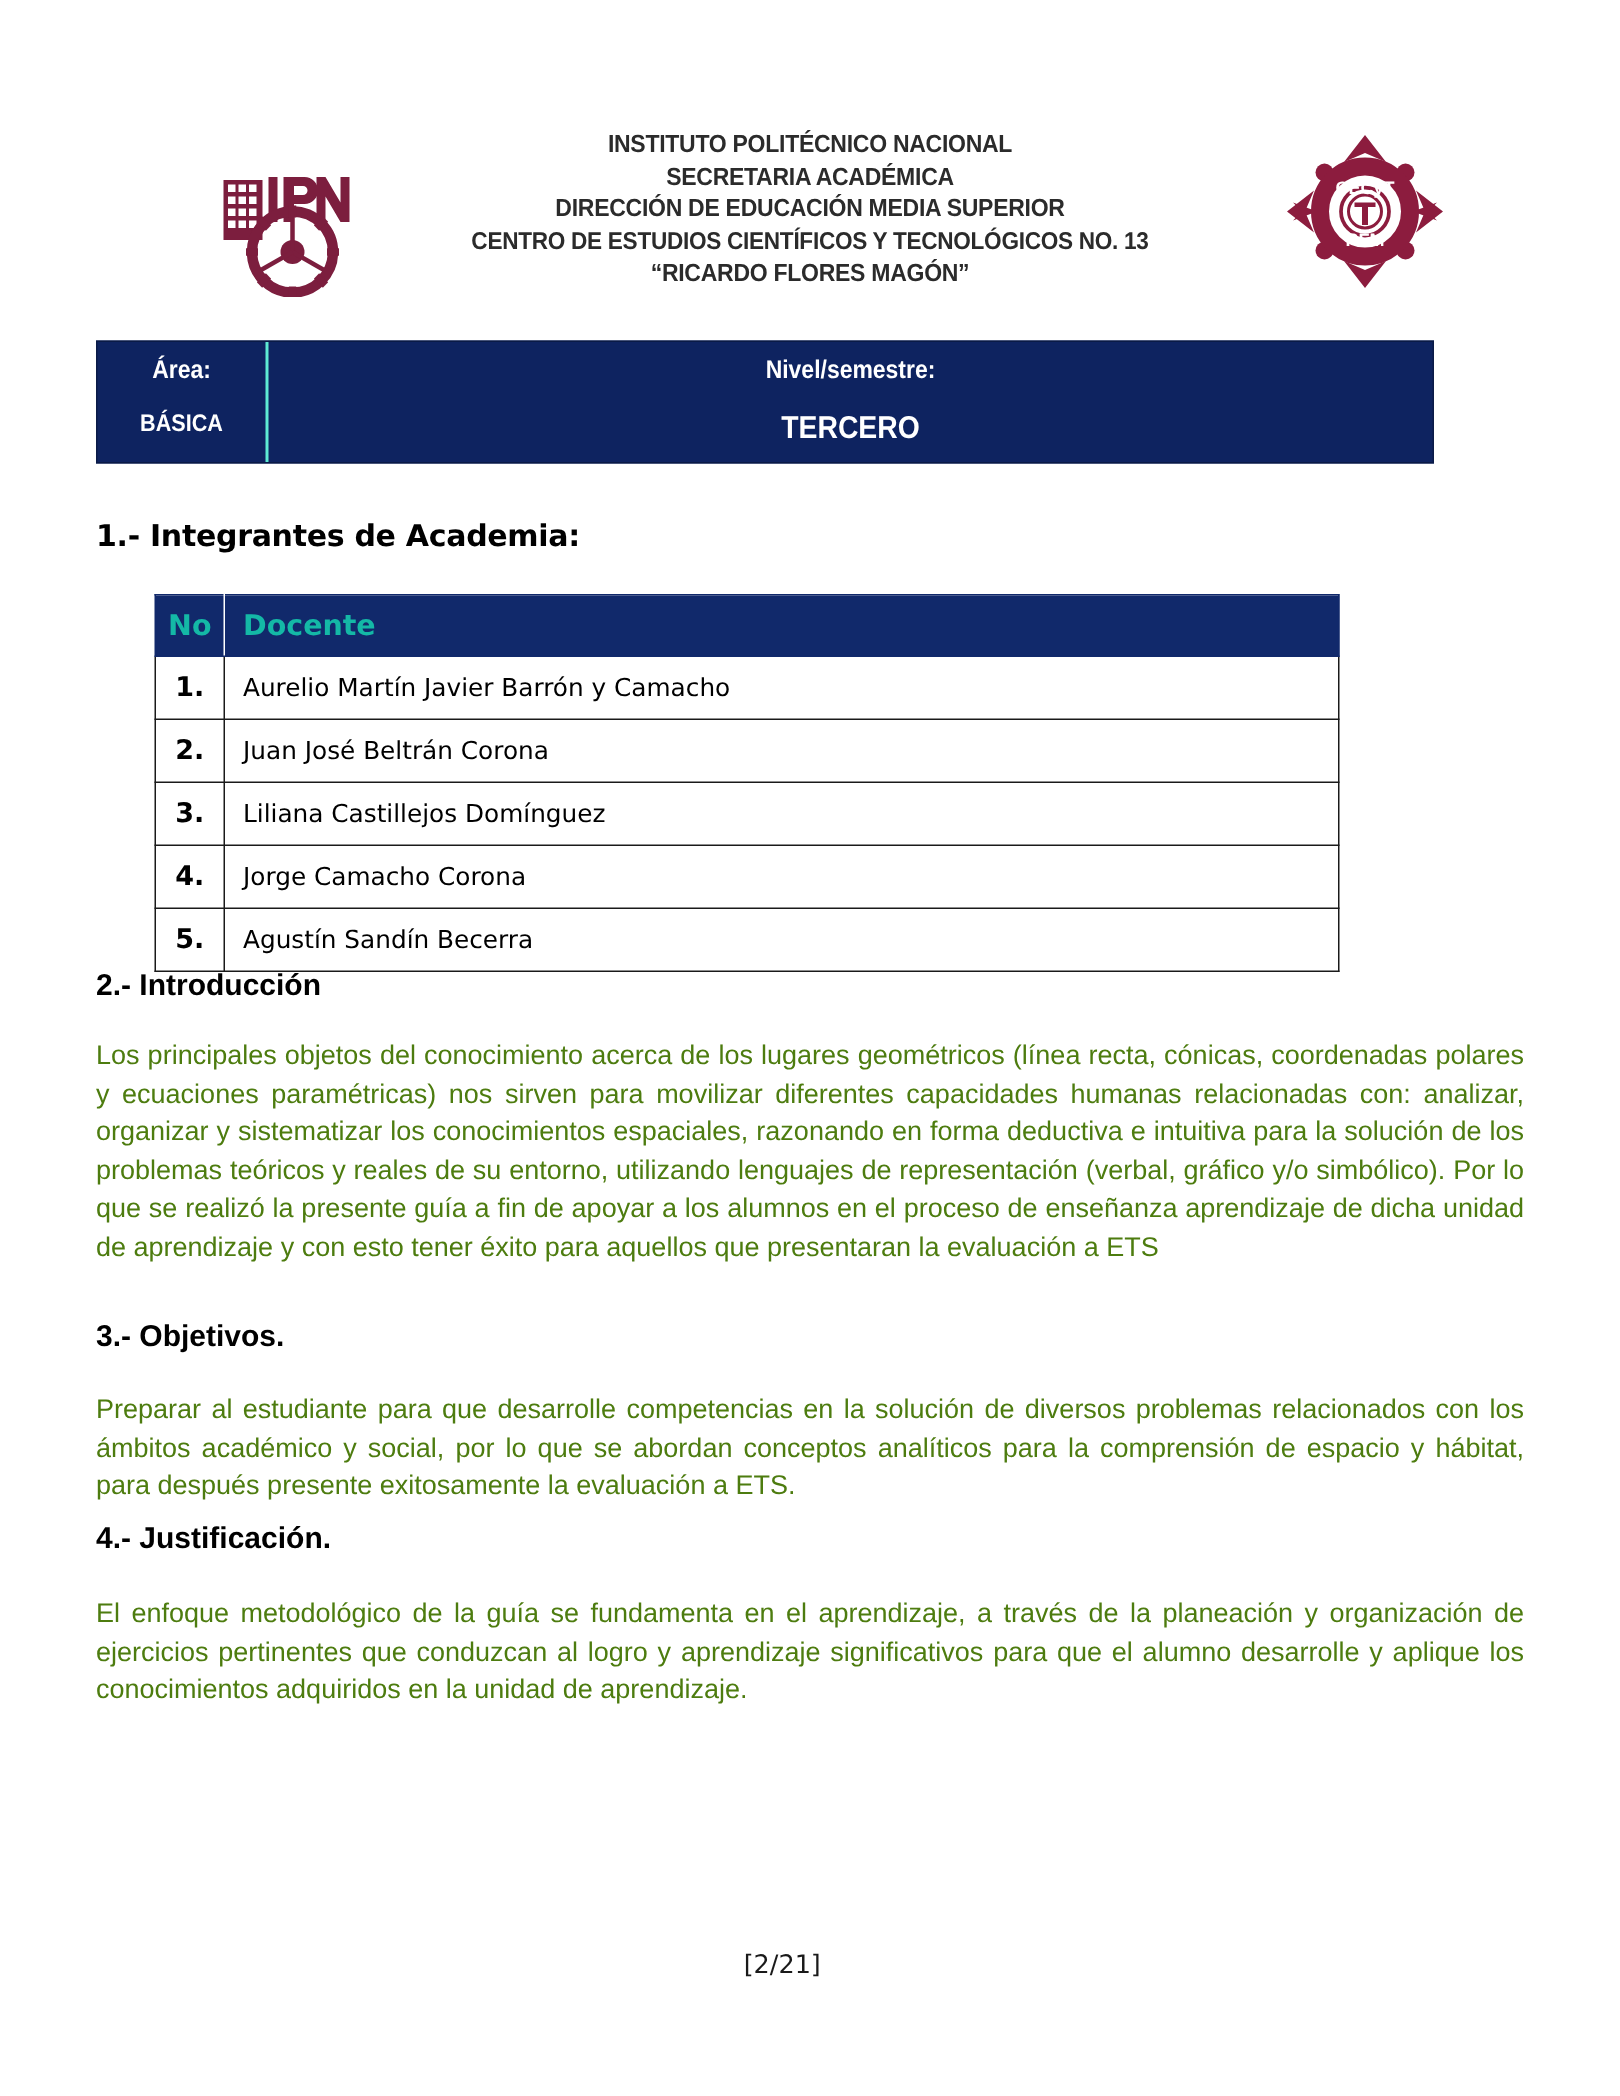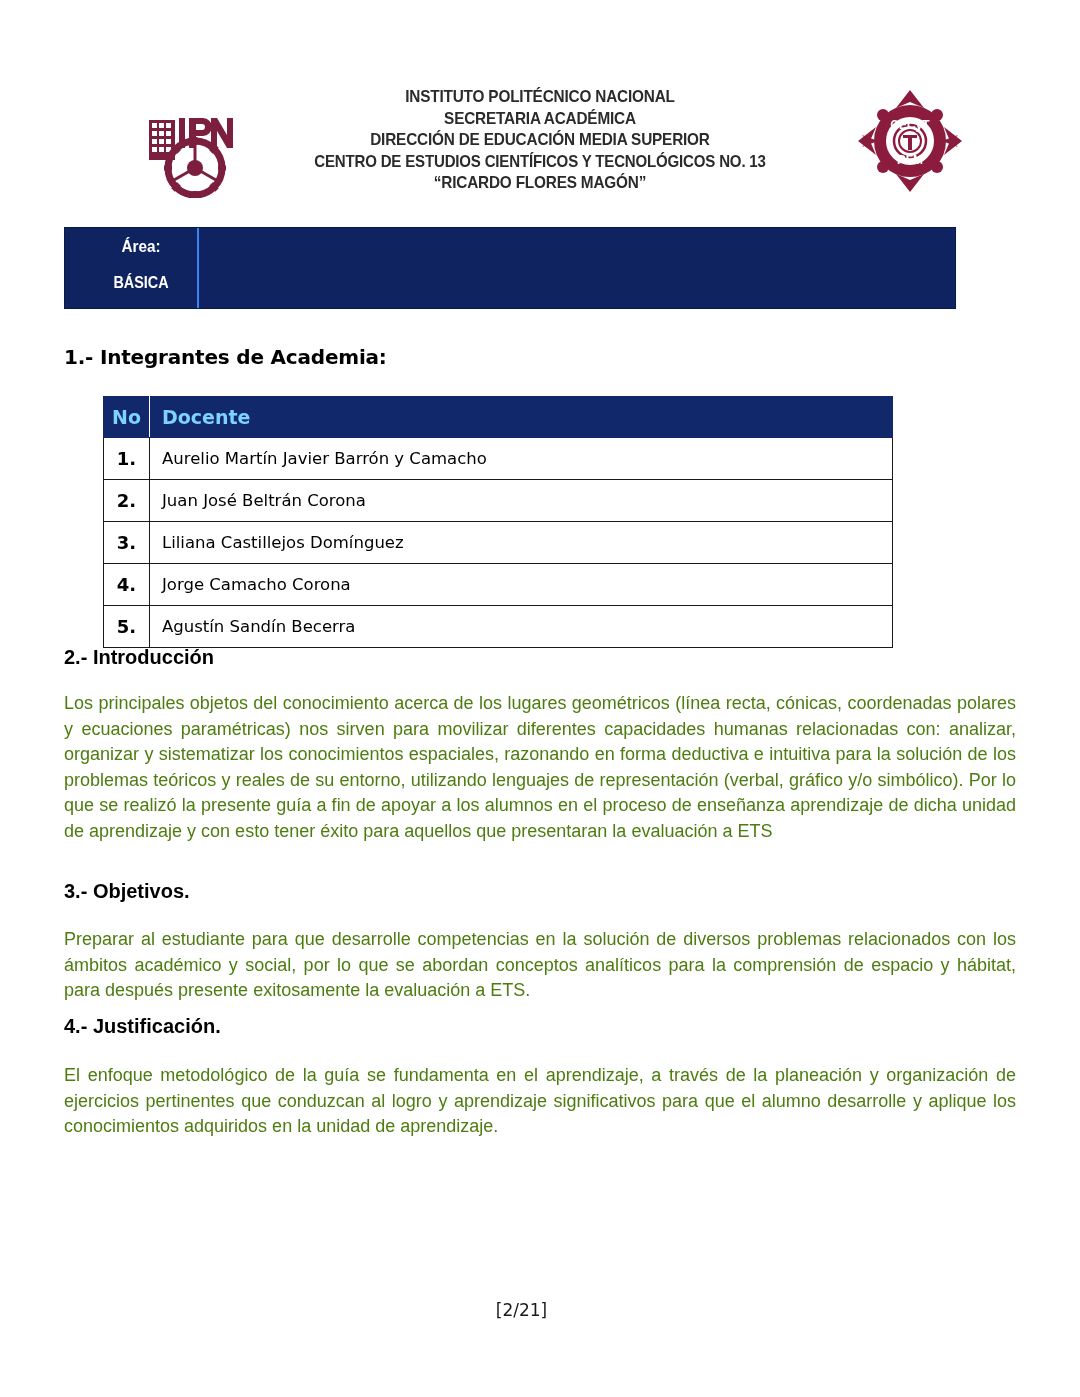--- a/index.html
+++ b/index.html
@@ -68,21 +68,21 @@
     box-sizing: border-box;
   }
   .banner-cell {
     box-sizing: border-box;
     padding-top: 9px;
     text-align: center;
     color: #ffffff;
     font-family: "Liberation Sans", sans-serif;
     font-weight: bold;
   }
-  .banner-cell.c1 { width: 114px; border-right: 2px solid #3b82f6; margin-left: 20px; }
+  .banner-cell.c1 { width: 114px; border-right: 2px solid #5eead4; }
   .banner-cell.c2 { width: 475px; border-right: 2px solid #0a1a46; }
   .banner-cell.c3 { flex: 1; }
   .banner-cell .bl-top {
     font-size: 17px;
     display: block;
     transform: scaleX(0.9);
   }
   .banner-cell .bl-bot {
     display: block;
     margin-top: 17px;
@@ -113,21 +113,21 @@
     table-layout: fixed;
     font-family: "DejaVu Sans", sans-serif;
   }
   .docente-table td, .docente-table th {
     border: 1.5px solid #1a1a1a;
     padding: 0;
     vertical-align: middle;
   }
   .docente-table thead th {
     background: #11296b;
-    color: #7dd3fc;
+    color: #14b8a6;
     height: 40px;
     font-size: 19px;
     font-weight: bold;
     text-align: left;
     border-color: #11296b;
   }
   .docente-table thead th.col-no {
     width: 45px;
     text-align: center;
     border-right: 1.5px solid #ffffff;
@@ -274,20 +274,24 @@
       <text x="54" y="76" fill="#ffffff" font-family="'Liberation Sans', sans-serif" font-size="12" font-weight="bold" text-anchor="middle">RFM</text>
     </svg>
   </div>
 </div>
 
 <div class="banner">
   <div class="banner-cell c1">
     <span class="bl-top">Área:</span>
     <span class="bl-bot">BÁSICA</span>
   </div>
+  <div class="banner-cell c3">
+    <span class="bl-top">Nivel/semestre:</span>
+    <span class="bl-bot">TERCERO</span>
+  </div>
 </div>
 
 <div class="h-calibri" id="sec1-title">1.- Integrantes de Academia:</div>
 
 <table class="docente-table">
   <thead>
     <tr>
       <th class="col-no">No</th>
       <th class="col-doc">Docente</th>
     </tr>

